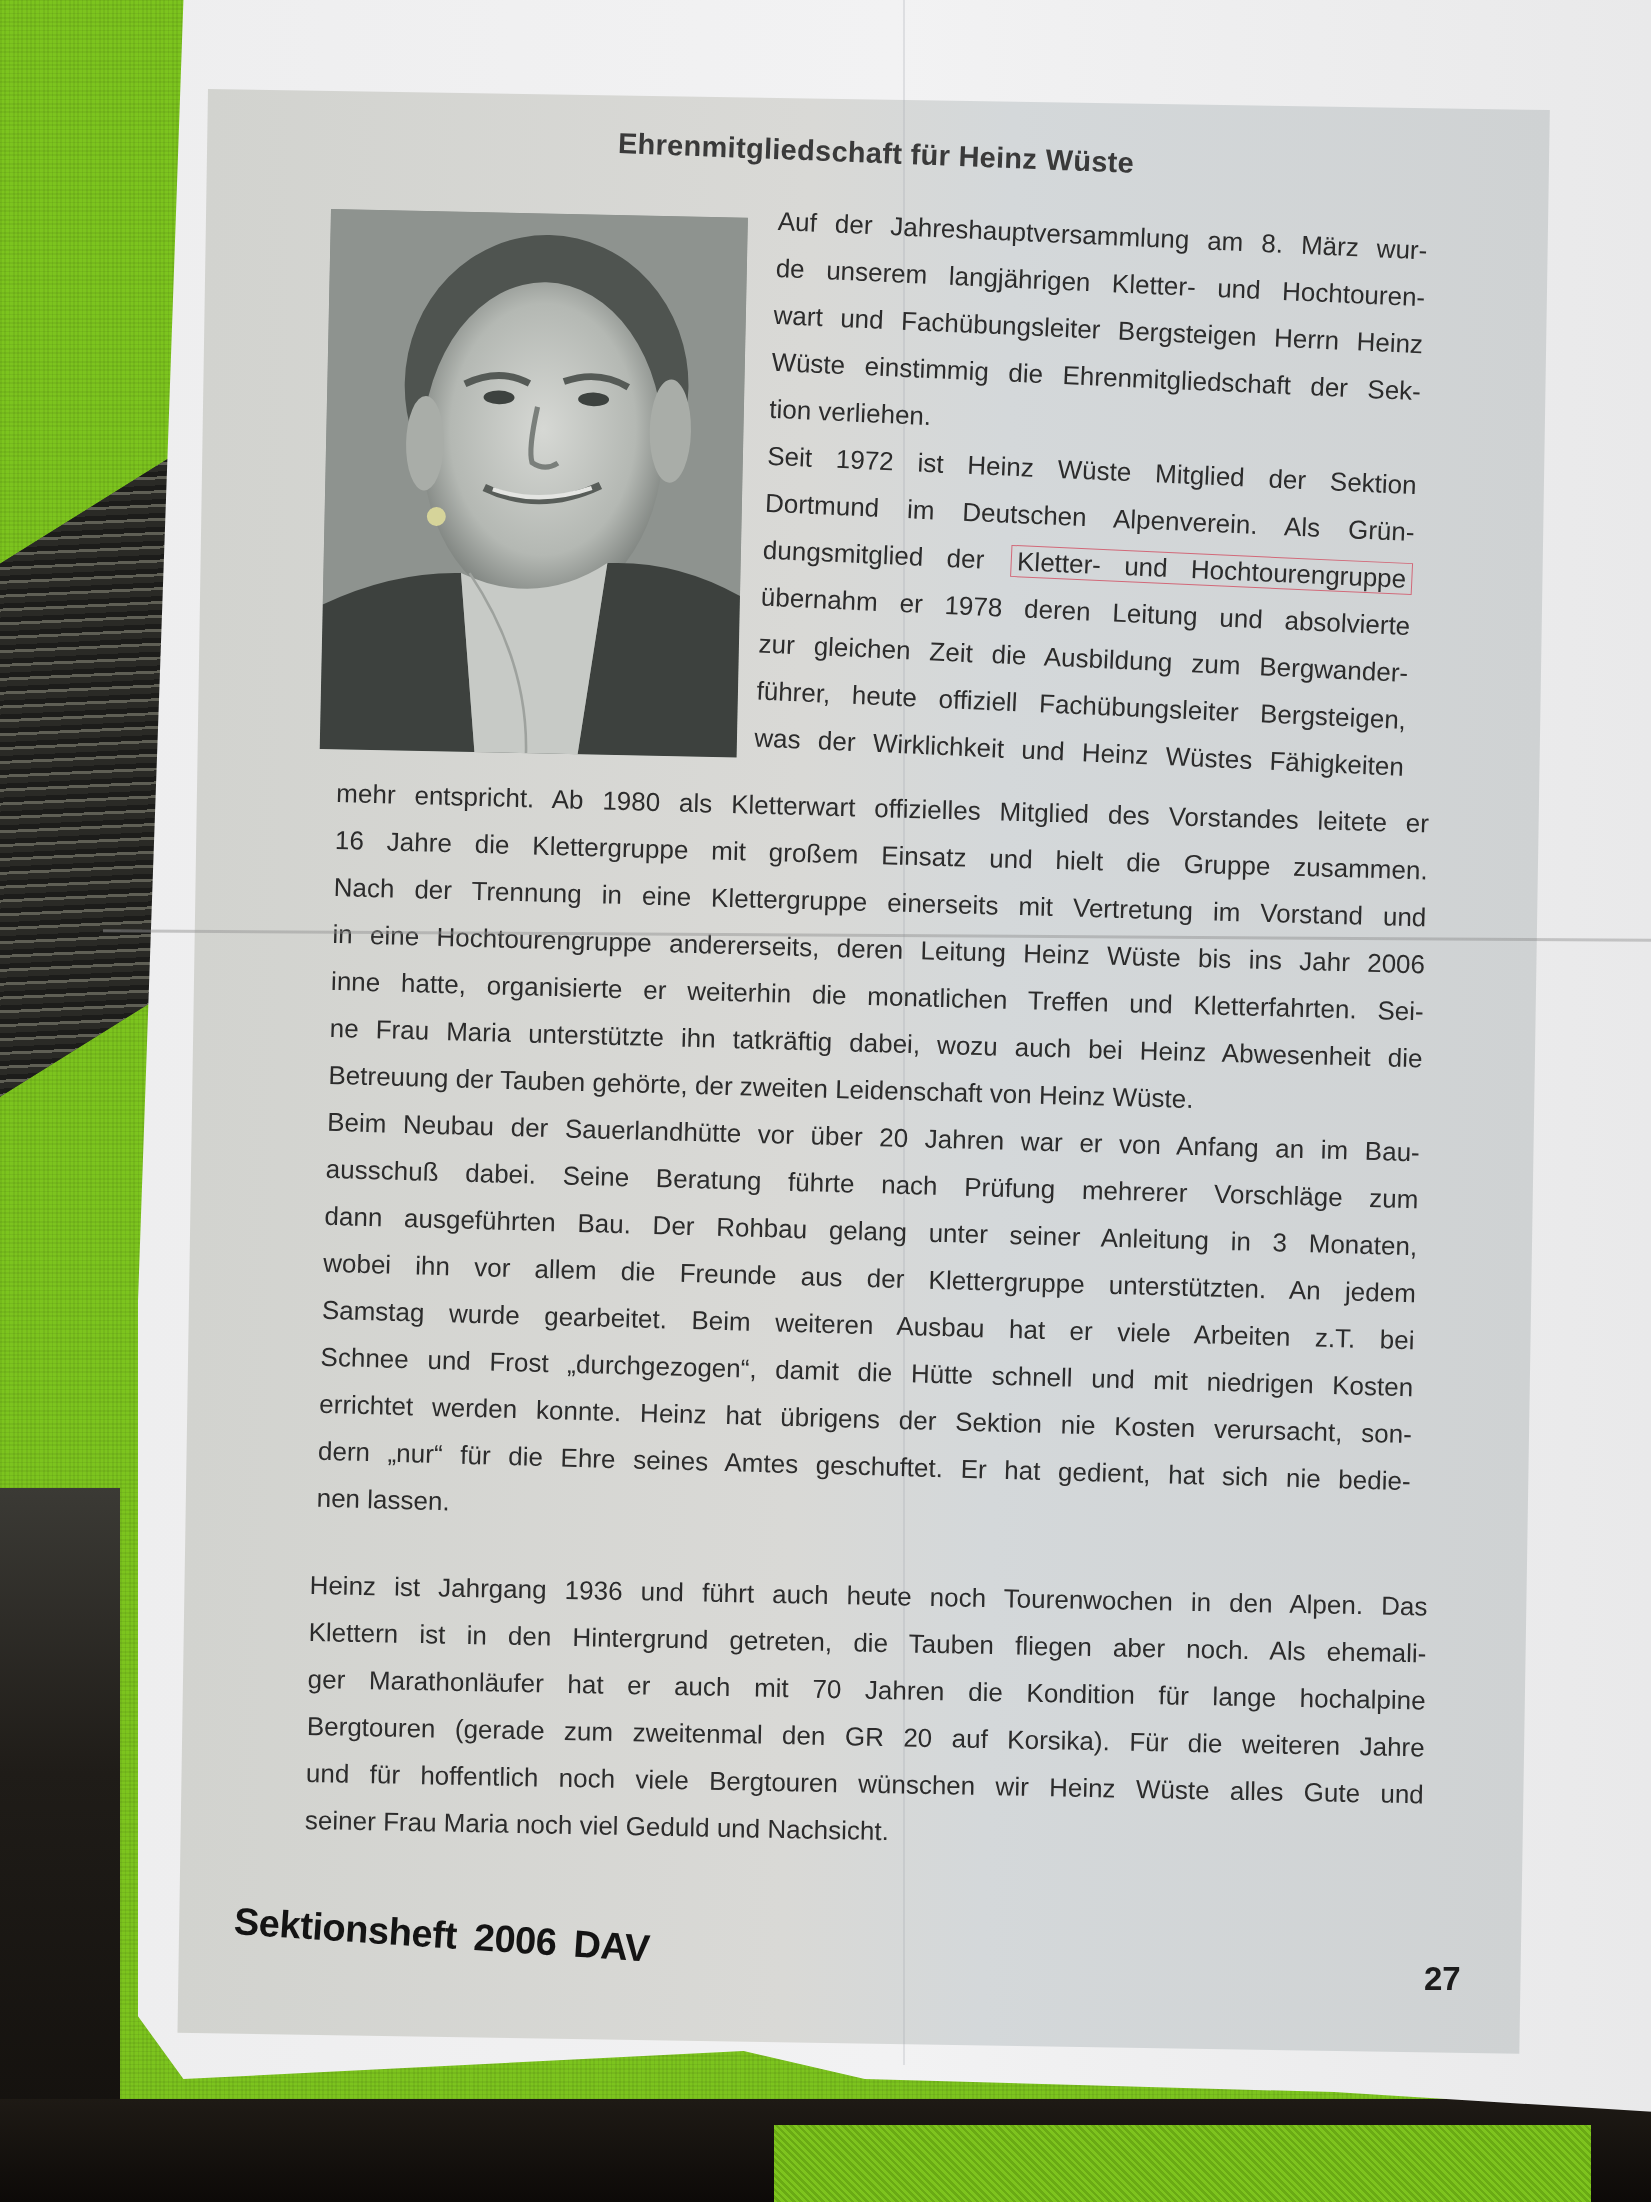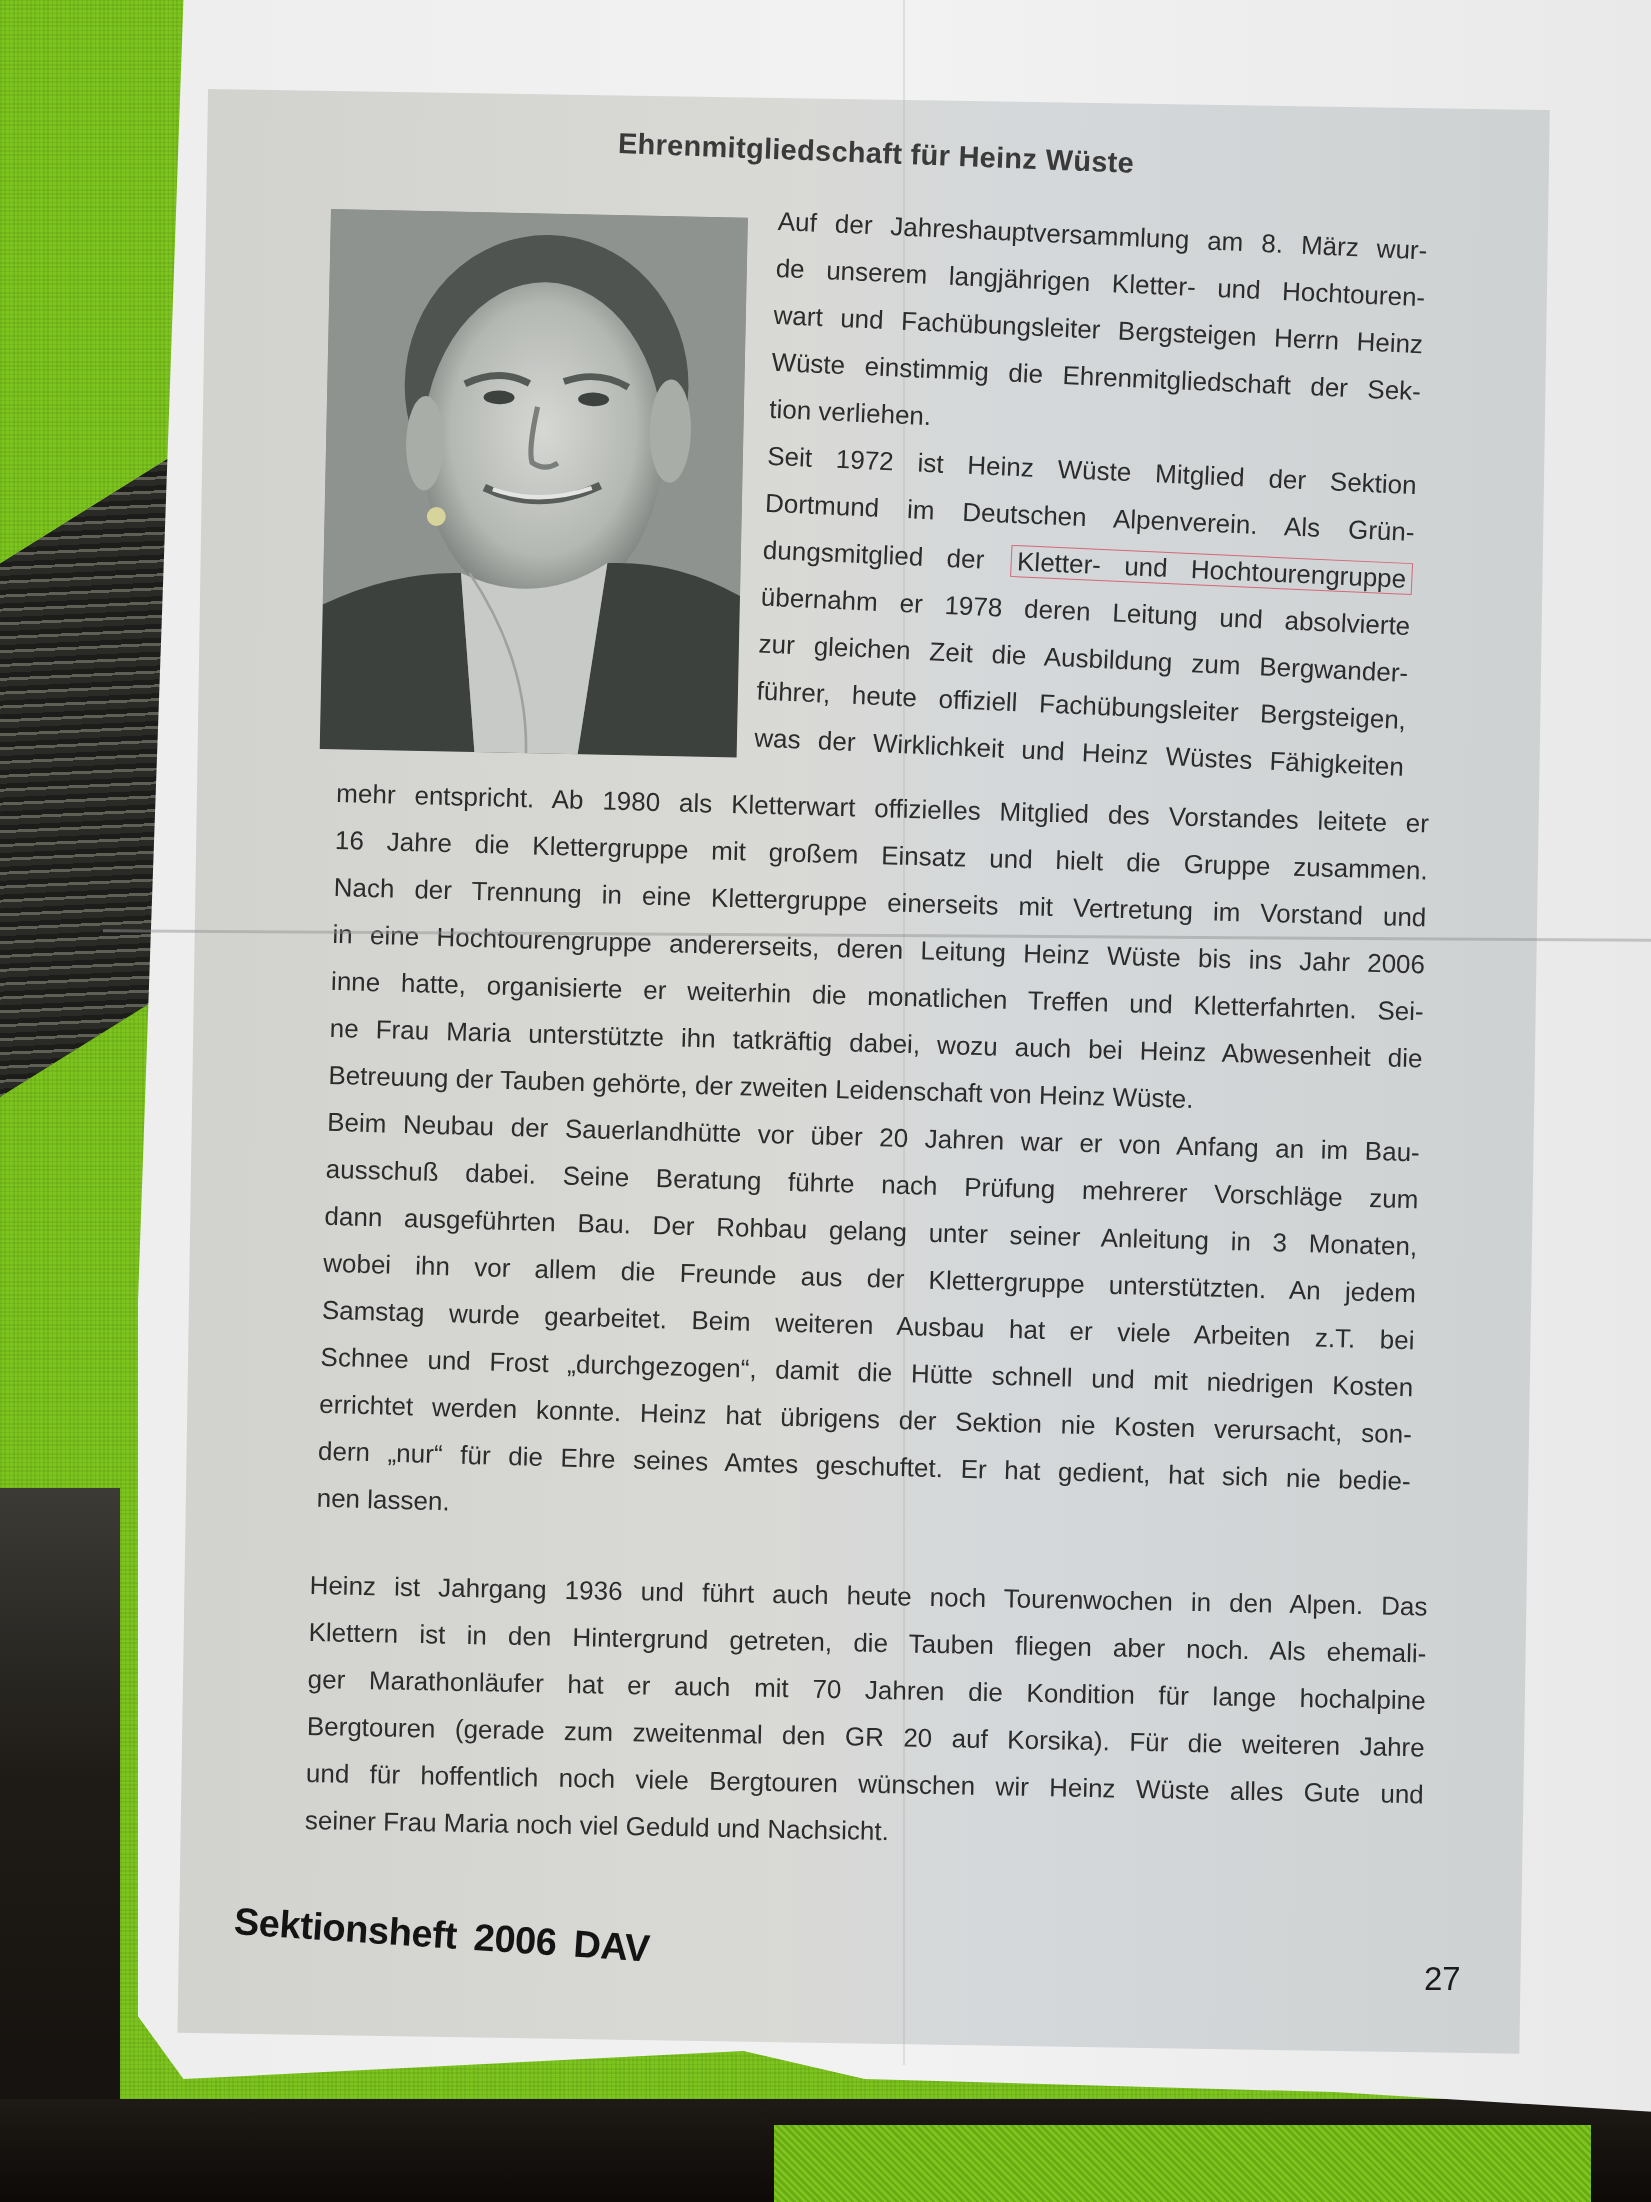--- a/index.html
+++ b/index.html
@@ -121,21 +121,21 @@
     .footer-left {
       position: absolute; left: 234px; top: 1900px;
       font-size: 38px; font-weight: bold; color: #141414;
       letter-spacing: -0.4px;
       transform: rotate(3.8deg);
       transform-origin: left center;
       word-spacing: 6.9px;
     }
     .page-number {
       position: absolute; left: 1424px; top: 1960px;
-      font-size: 33px; font-weight: normal; color: #1c1c1c;
+      font-size: 33px; font-weight: bold; color: #1c1c1c;
     }
   </style>
 </head>
 <body>
 
 <div class="bg-cloth"></div>
 <div class="placemat"></div>
 <div class="table-dark"></div>
 <div class="table-dark-bottom"></div>
 <div class="cloth-bottom"></div>

